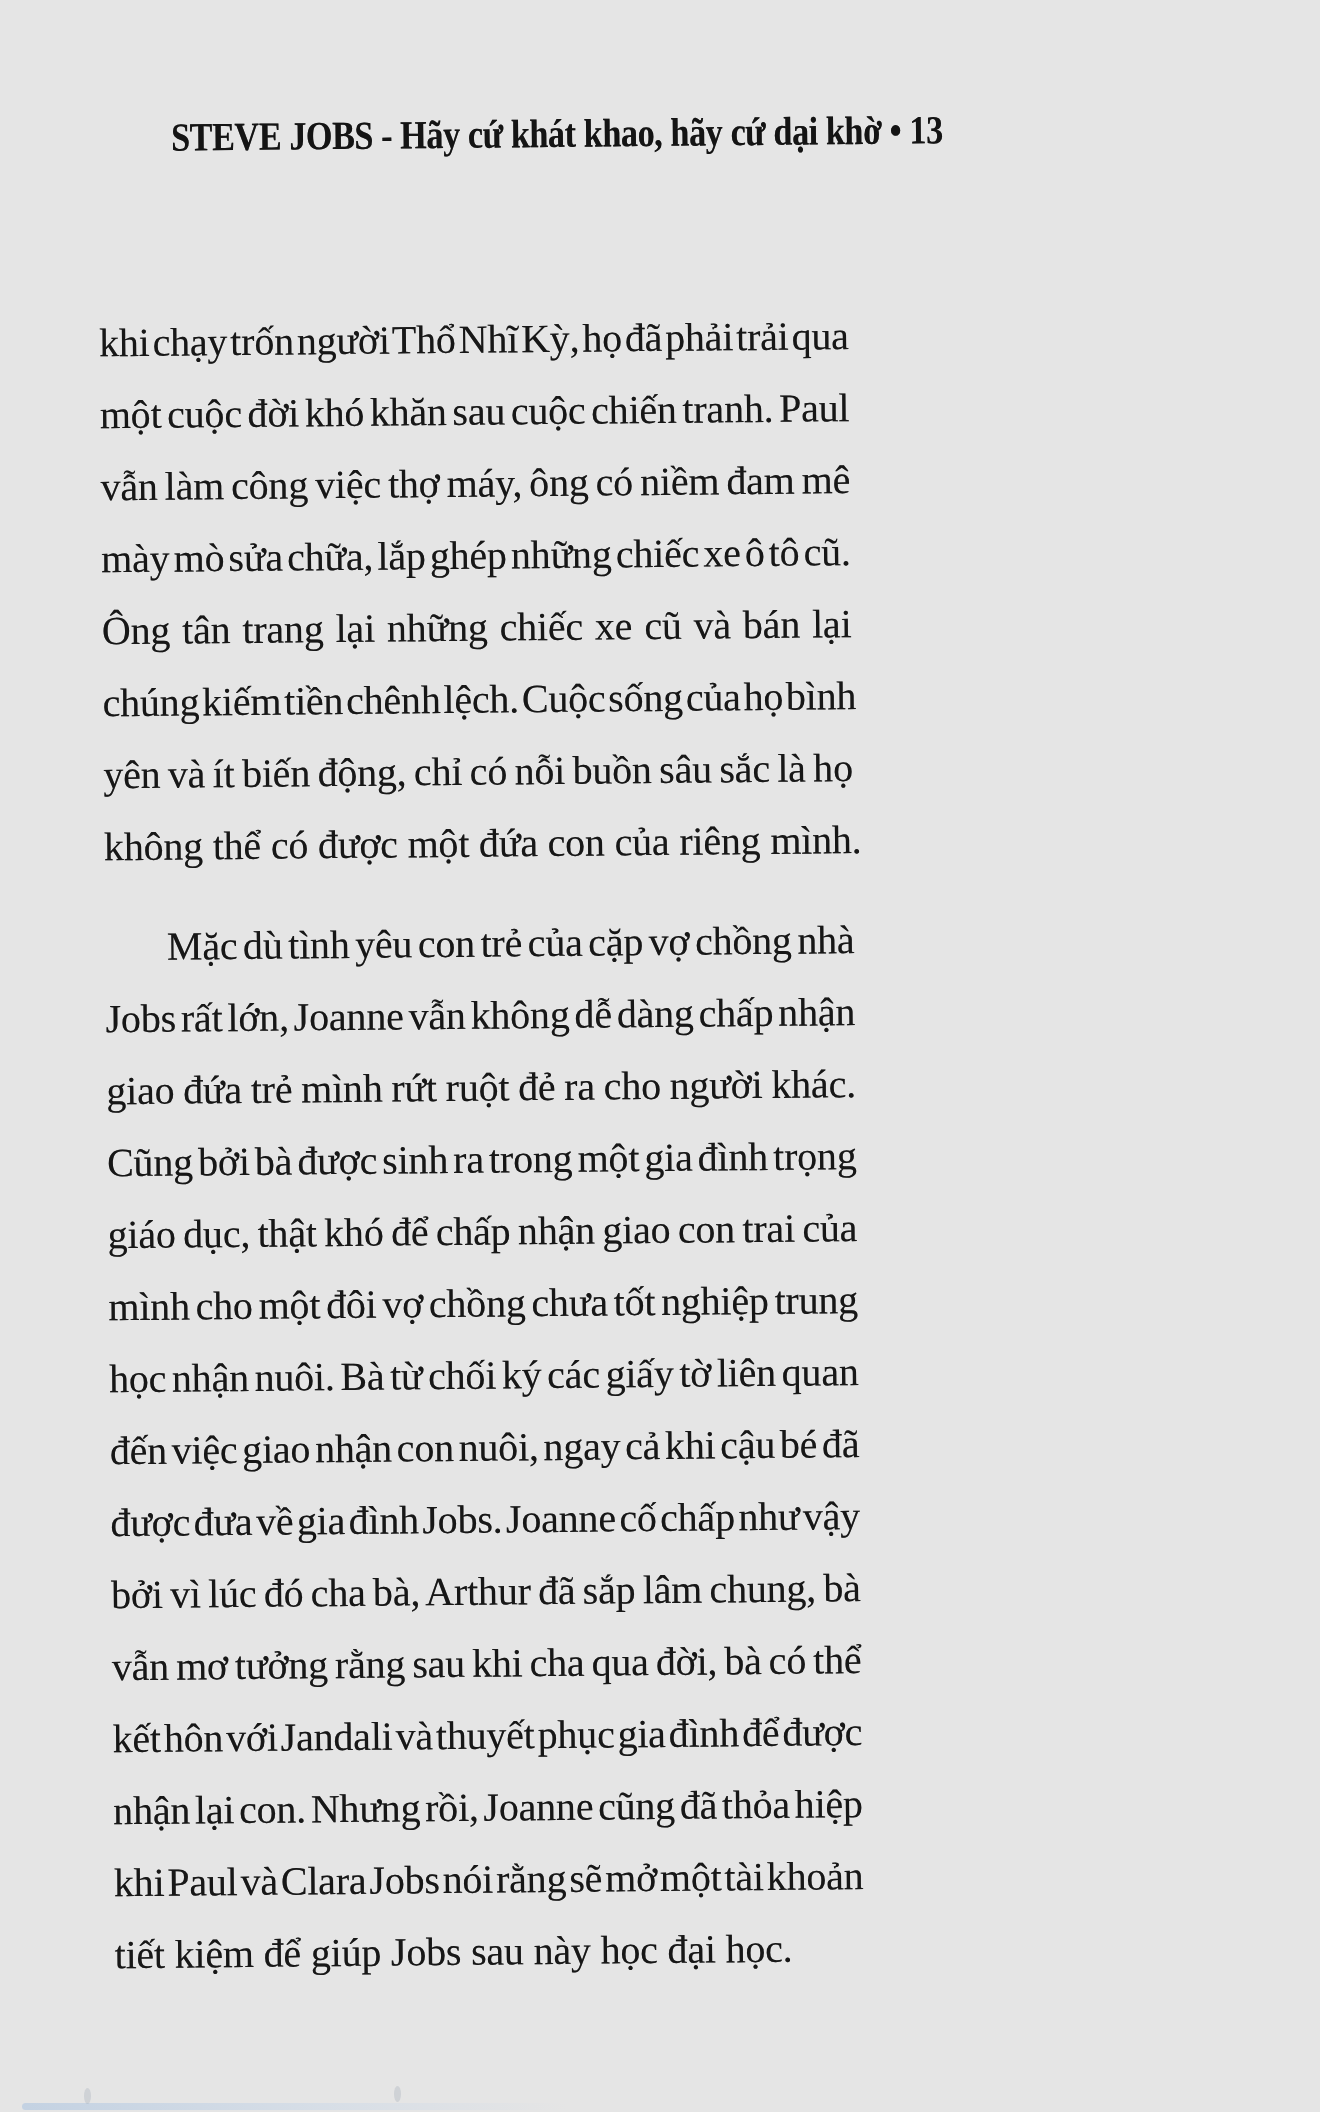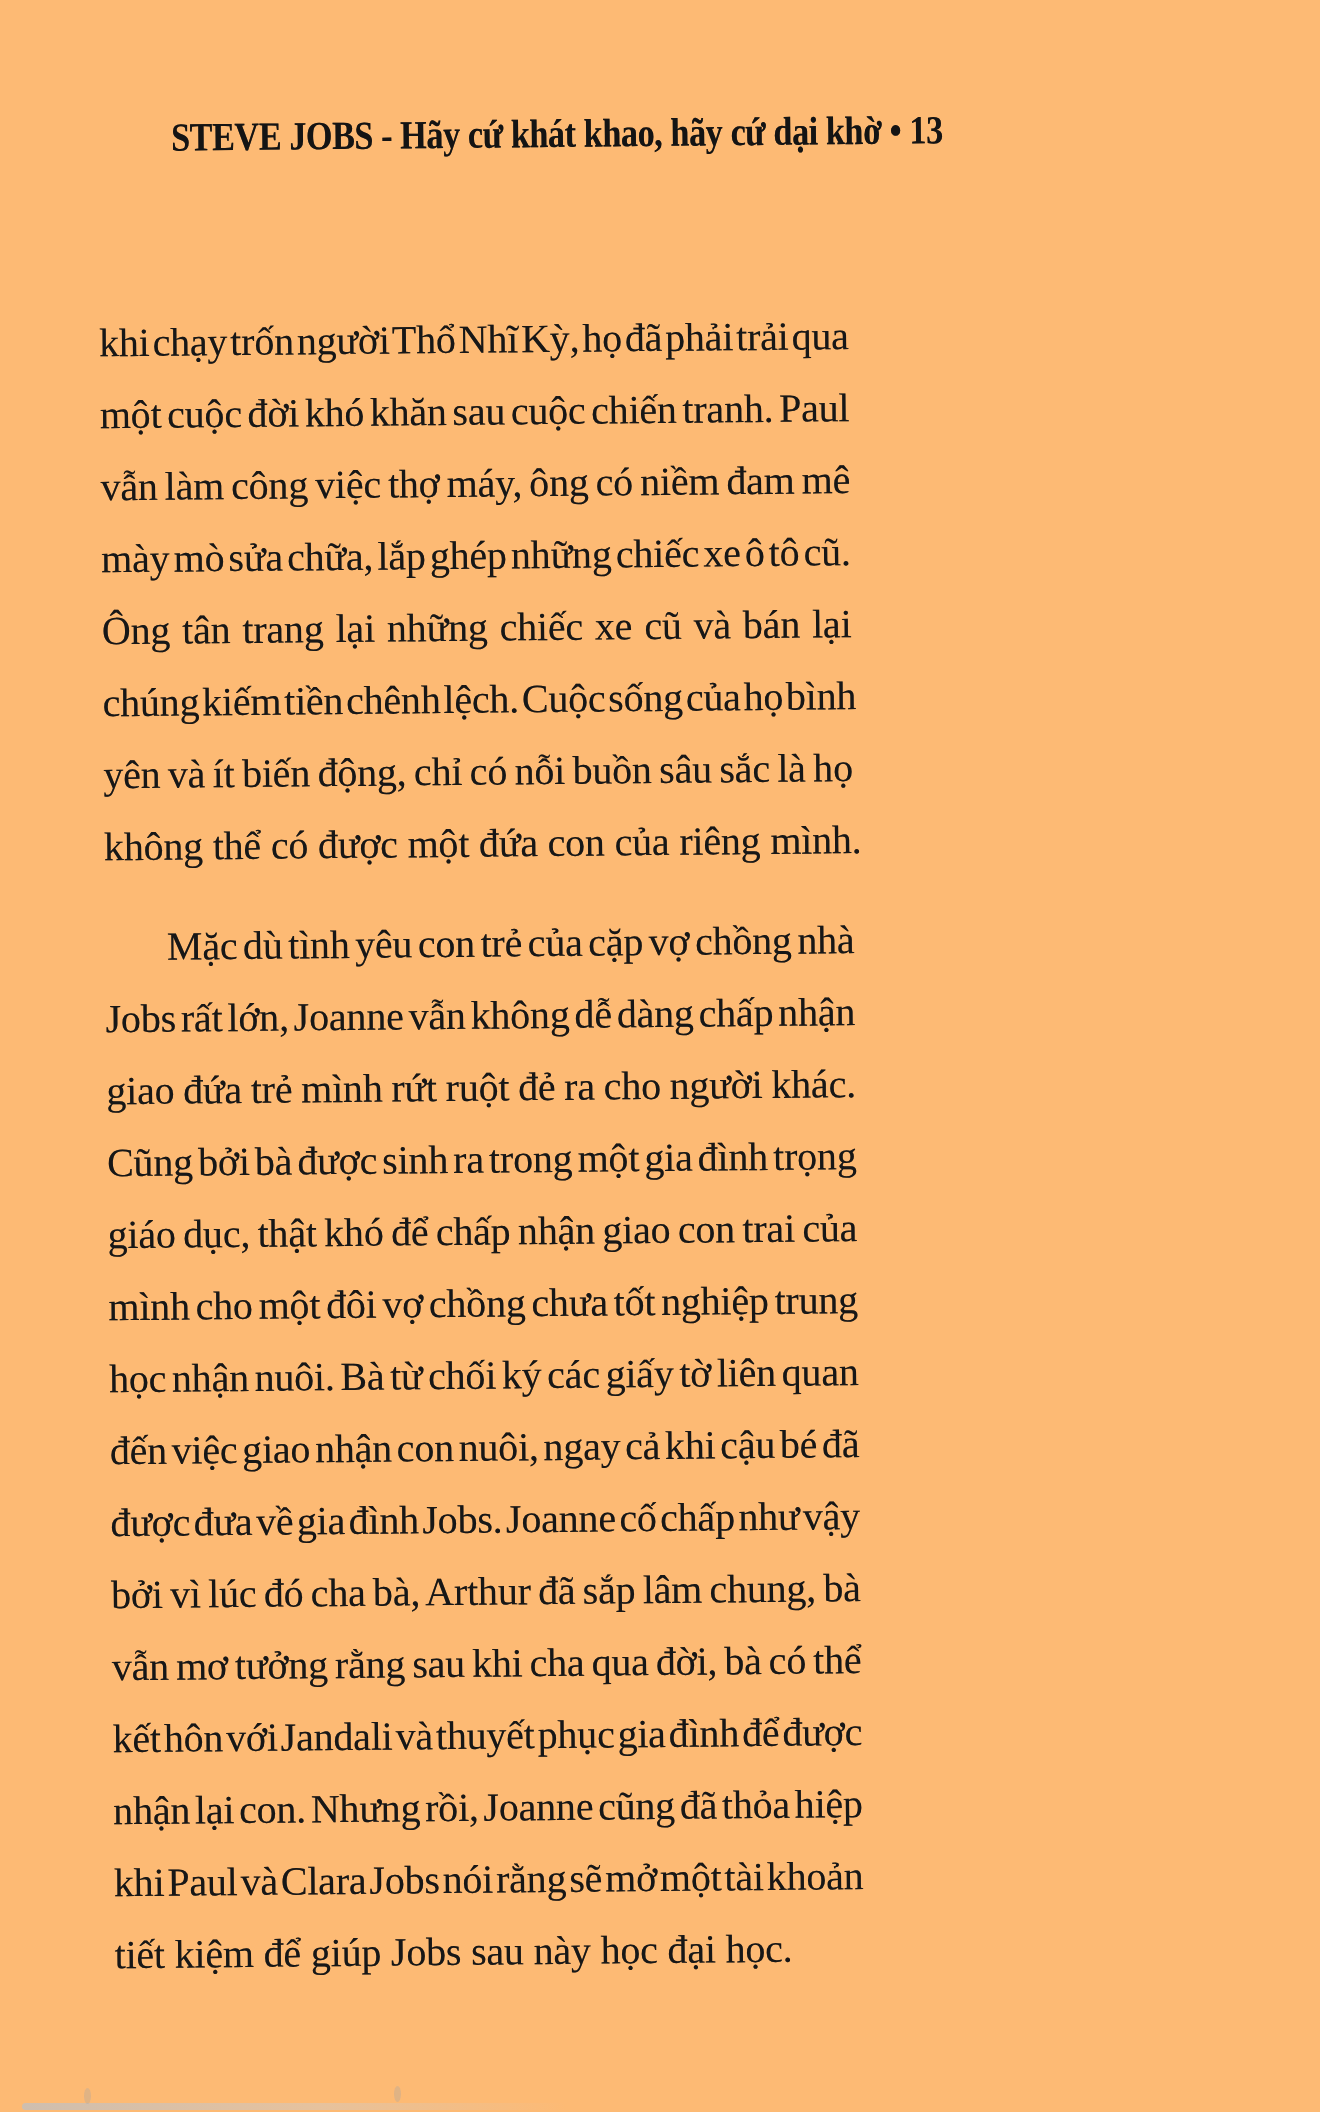--- a/index.html
+++ b/index.html
@@ -4,21 +4,21 @@
 <style>
   html, body {
     margin: 0;
     padding: 0;
     background: #ffffff;
   }
   .page {
     position: relative;
     width: 1320px;
     height: 2112px;
-    background: #fdba74;
+    background: #e5e5e5;
     overflow: hidden;
     font-family: "Liberation Serif", "DejaVu Serif", serif;
   }
   
   .tilt {
     position: absolute;
     inset: 0;
     transform: rotate(-0.55deg);
     transform-origin: 50% 50%;
   }

